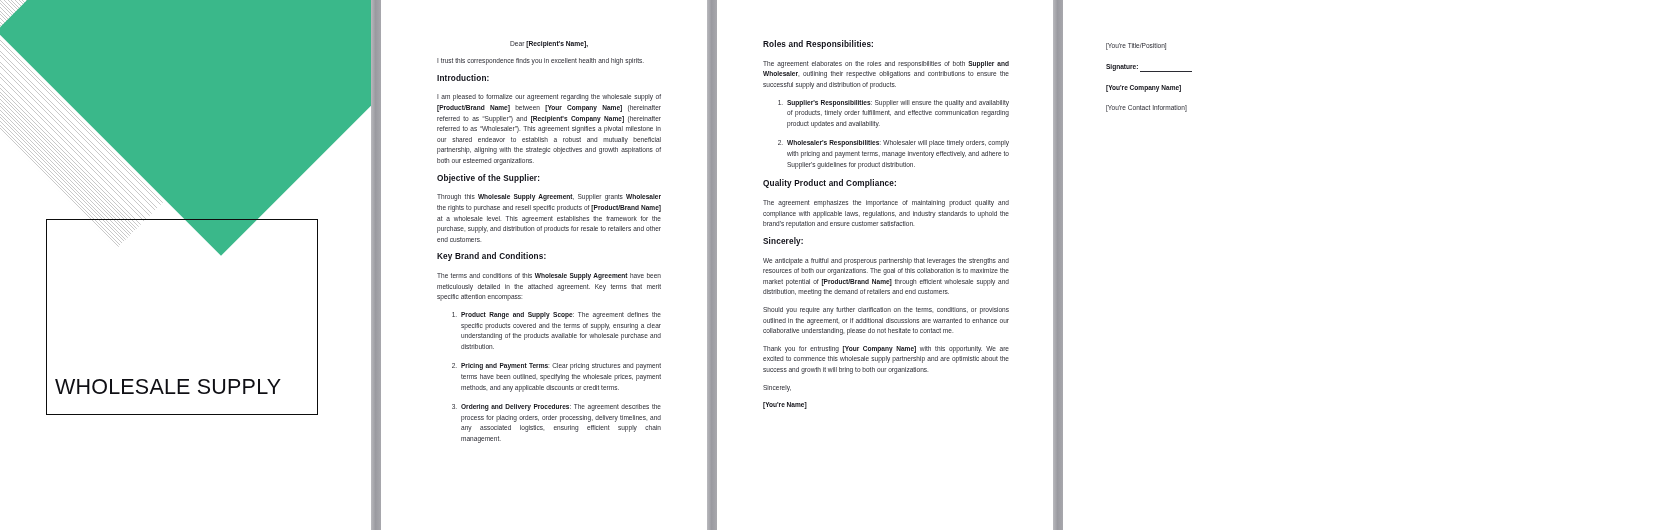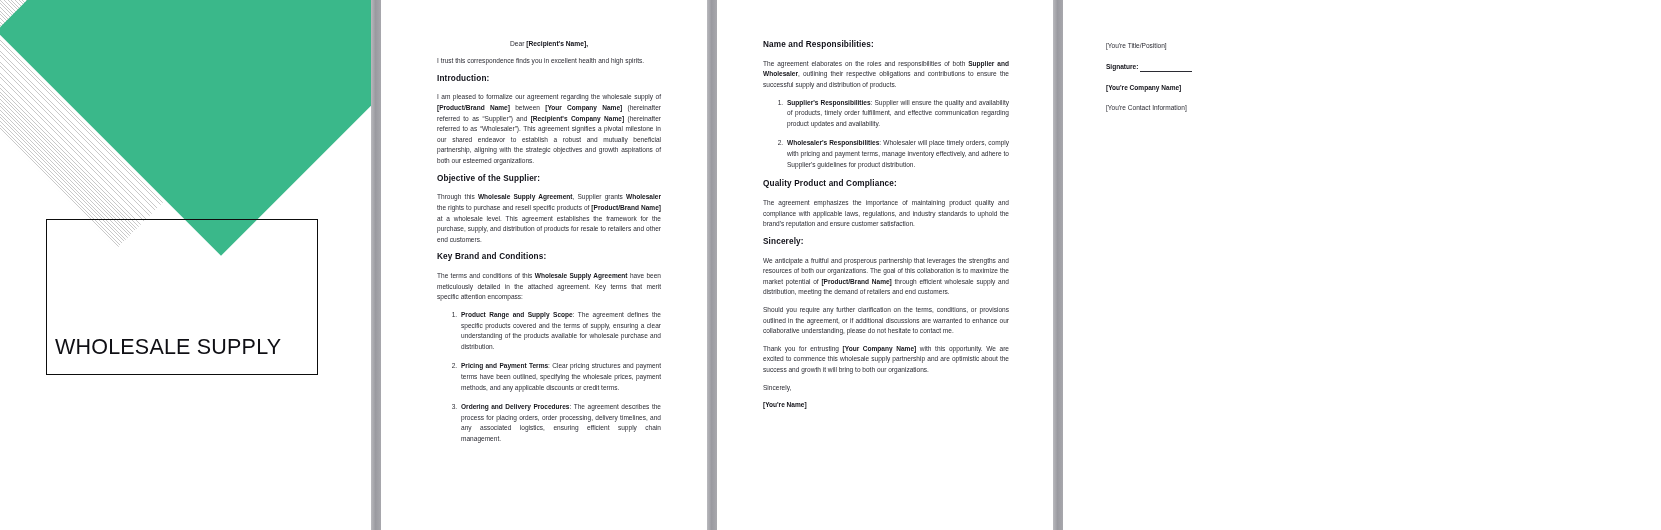--- a/index.html
+++ b/index.html
@@ -74,21 +74,21 @@
     height: 318px;
     transform: rotate(45deg);
     background: #3ab88a;
   }
 
   .cover-titlebox {
     position: absolute;
     left: 46px;
     top: 219px;
     width: 272px;
-    height: 156px;
+    height: 196px;
     border: 1.6px solid #0d0d0d;
     background: transparent;
     box-sizing: border-box;
   }
   .cover-title-inner {
     position: absolute;
     left: 8px;
     bottom: 14px;
     right: 8px;
   }
@@ -225,21 +225,21 @@
       </ol>
 
     </div>
   </div>
 
   <div class="gutter"></div>
 
   <div class="page" id="page-three">
     <div class="page-body">
 
-      <h2 class="head">Name and Responsibilities:</h2>
+      <h2 class="head">Roles and Responsibilities:</h2>
 
       <p class="txt"><span>The agreement elaborates on the roles and responsibilities of both </span><b>Supplier and Wholesaler</b><span>, outlining their respective obligations and contributions to ensure the successful supply and distribution of products.</span></p>
 
       <ol class="numlist">
         <li><b>Supplier's Responsibilities</b><span>: Supplier will ensure the quality and availability of products, timely order fulfillment, and effective communication regarding product updates and availability.</span></li>
         <li><b>Wholesaler's Responsibilities</b><span>: Wholesaler will place timely orders, comply with pricing and payment terms, manage inventory effectively, and adhere to Supplier's guidelines for product distribution.</span></li>
       </ol>
 
       <h2 class="head">Quality Product and Compliance:</h2>
 

